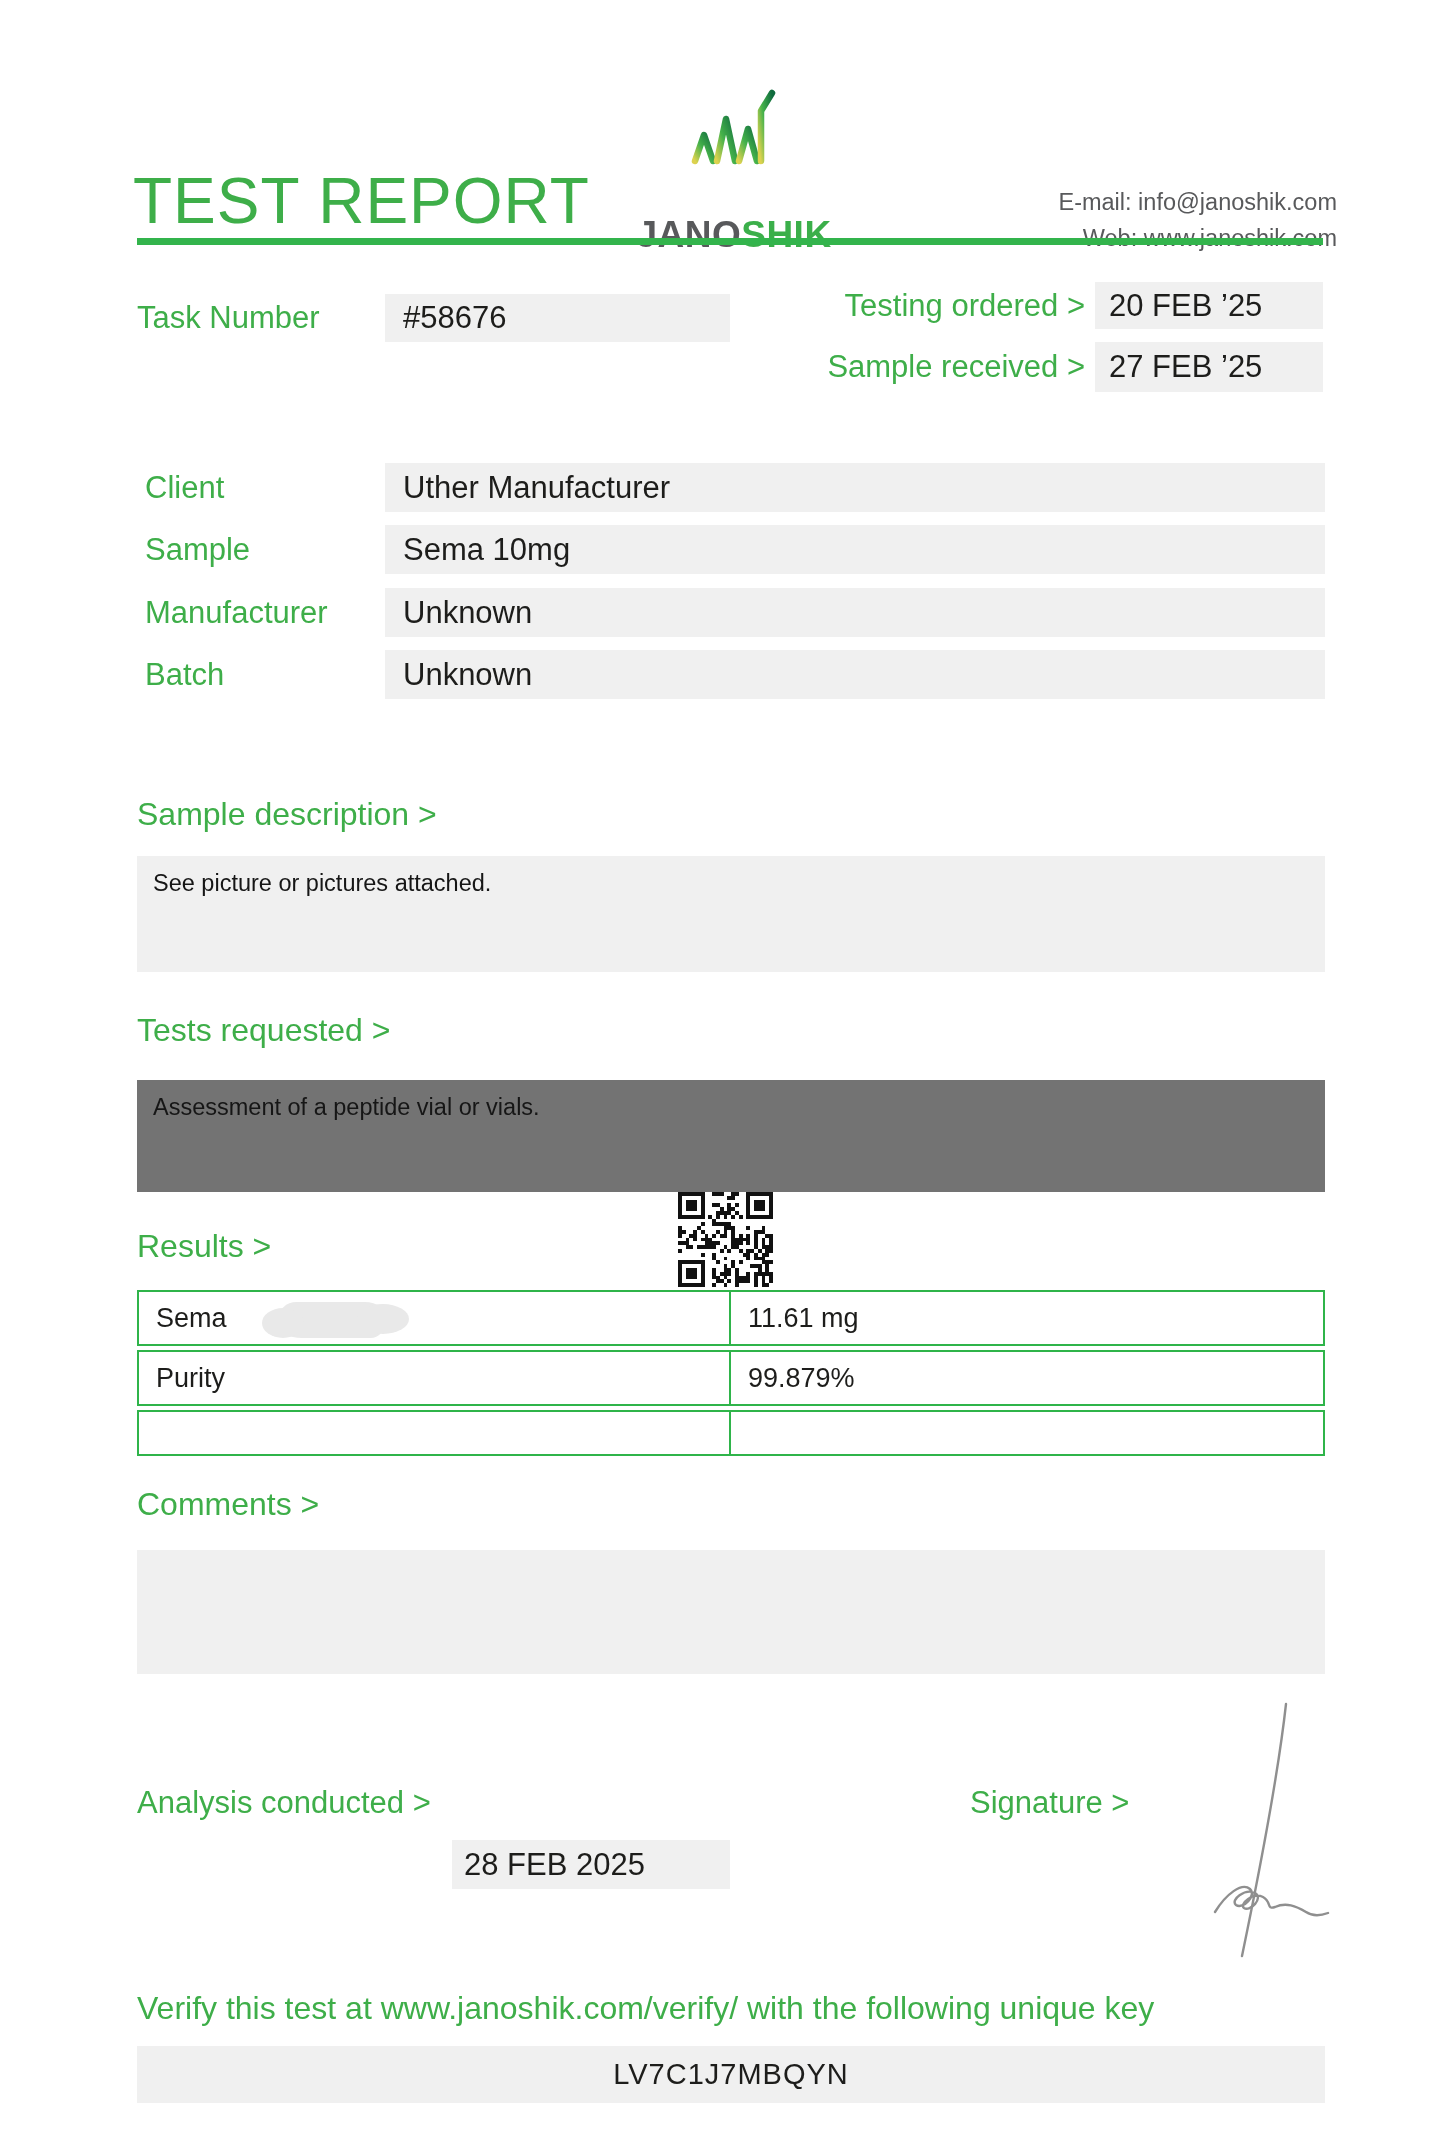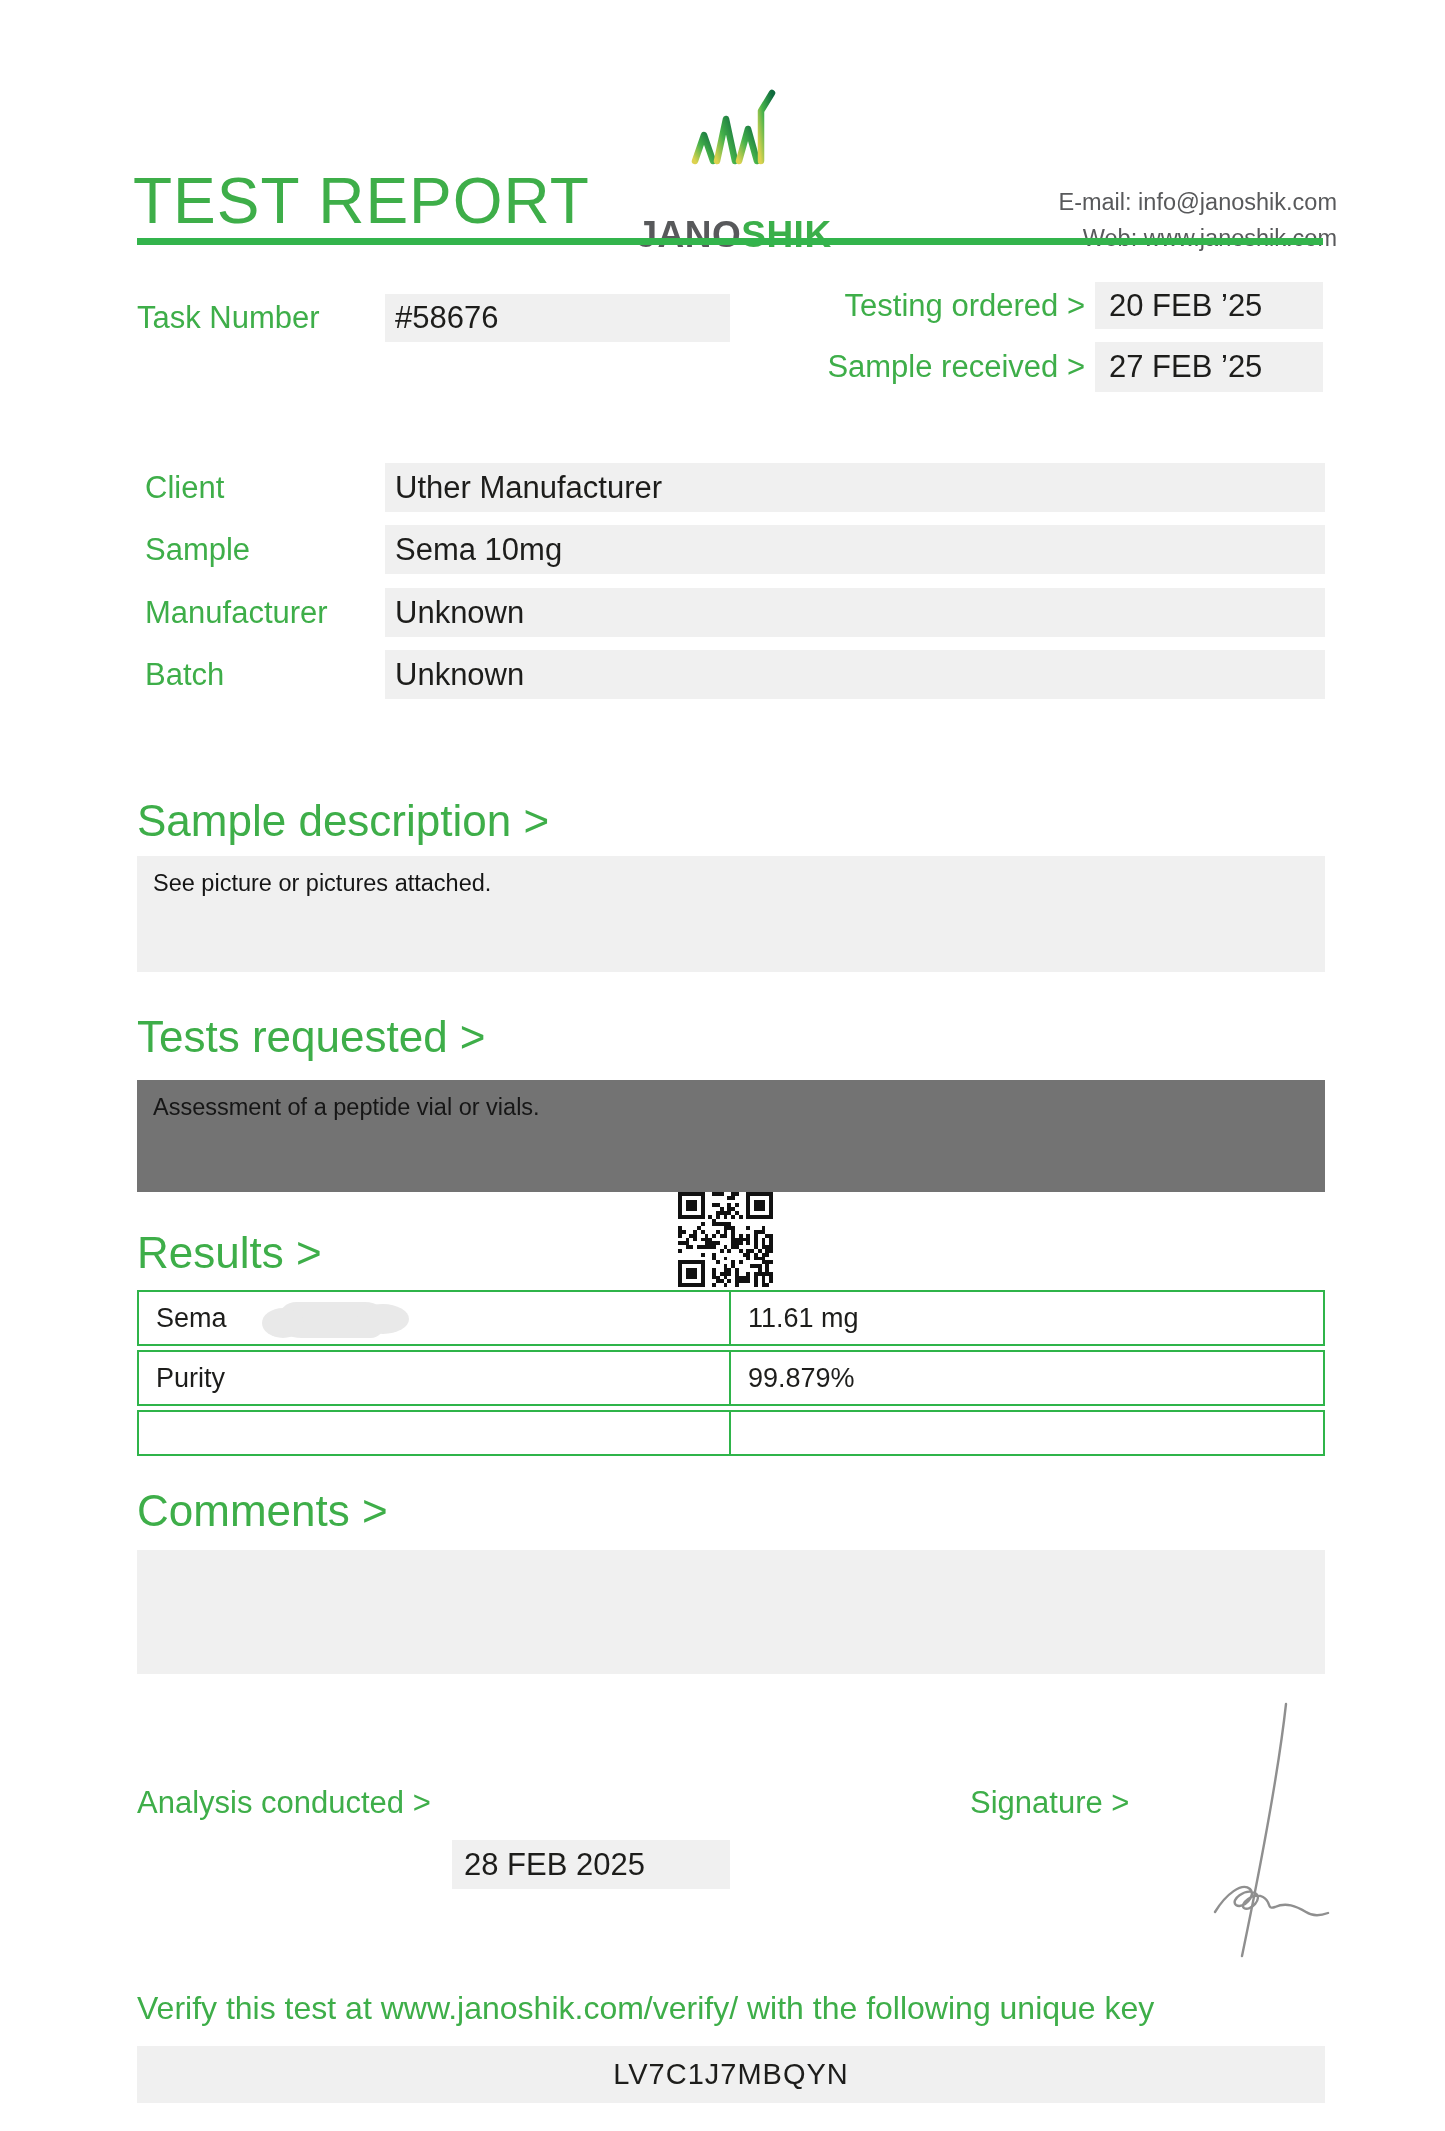--- a/index.html
+++ b/index.html
@@ -12,37 +12,37 @@
   .logo-icon{left:688px;top:84px;width:88px;height:94px;}
   .logo-text{left:628px;top:214px;width:212px;text-align:center;font-size:37px;font-weight:700;letter-spacing:0.5px;}
   .logo-jano{color:#58595b;}
   .logo-shik{color:#3BAF4A;}
   .contact{right:108px;top:184px;text-align:right;font-size:23.5px;color:#58595b;line-height:36px;}
   .header-rule{left:137px;top:238px;width:1186px;height:7px;background:#33B44C;}
 
   
   .field-label{display:flex;align-items:center;font-size:31px;color:#3EAE49;}
   .value-box{background:#f0f0f0;display:flex;align-items:center;}
-  .value-box span{font-size:31px;color:#1d1d1b;padding-left:10px;white-space:nowrap;}
+  .value-box span{font-size:31px;color:#1d1d1b;padding-left:18px;white-space:nowrap;}
 
   .task-label{left:137px;top:294px;height:48px;}
   .task-box{left:385px;top:294px;width:345px;height:48px;}
 
   .ordered-label{left:700px;top:282px;width:385px;height:47px;justify-content:flex-end;}
   .ordered-box{left:1095px;top:282px;width:228px;height:47px;}
   .ordered-box span,.received-box span{padding-left:14px;}
   .received-label{left:700px;top:342px;width:385px;height:50px;justify-content:flex-end;}
   .received-box{left:1095px;top:342px;width:228px;height:50px;}
 
   .info-label{left:137px;height:49px;margin-left:8px;}
   .info-box{left:385px;width:940px;height:49px;}
   .r0{top:463px;} .r1{top:525px;} .r2{top:588px;} .r3{top:650px;}
 
   
-  .section-heading{font-size:44px;color:#3EAE49;white-space:nowrap;}
+  .section-heading{font-size:32px;color:#3EAE49;white-space:nowrap;}
   .desc-heading{left:137px;top:796px;}
   .desc-box{left:137px;top:856px;width:1188px;height:116px;background:#f0f0f0;}
   .box-text{font-size:23.5px;color:#161616;padding:14px 0 0 16px;}
   .tests-heading{left:137px;top:1012px;}
   .tests-box{left:137px;top:1080px;width:1188px;height:112px;background:#737373;}
 
   .qr{left:678px;top:1192px;width:95px;height:95px;}
   .results-heading{left:137px;top:1228px;}
 
   

